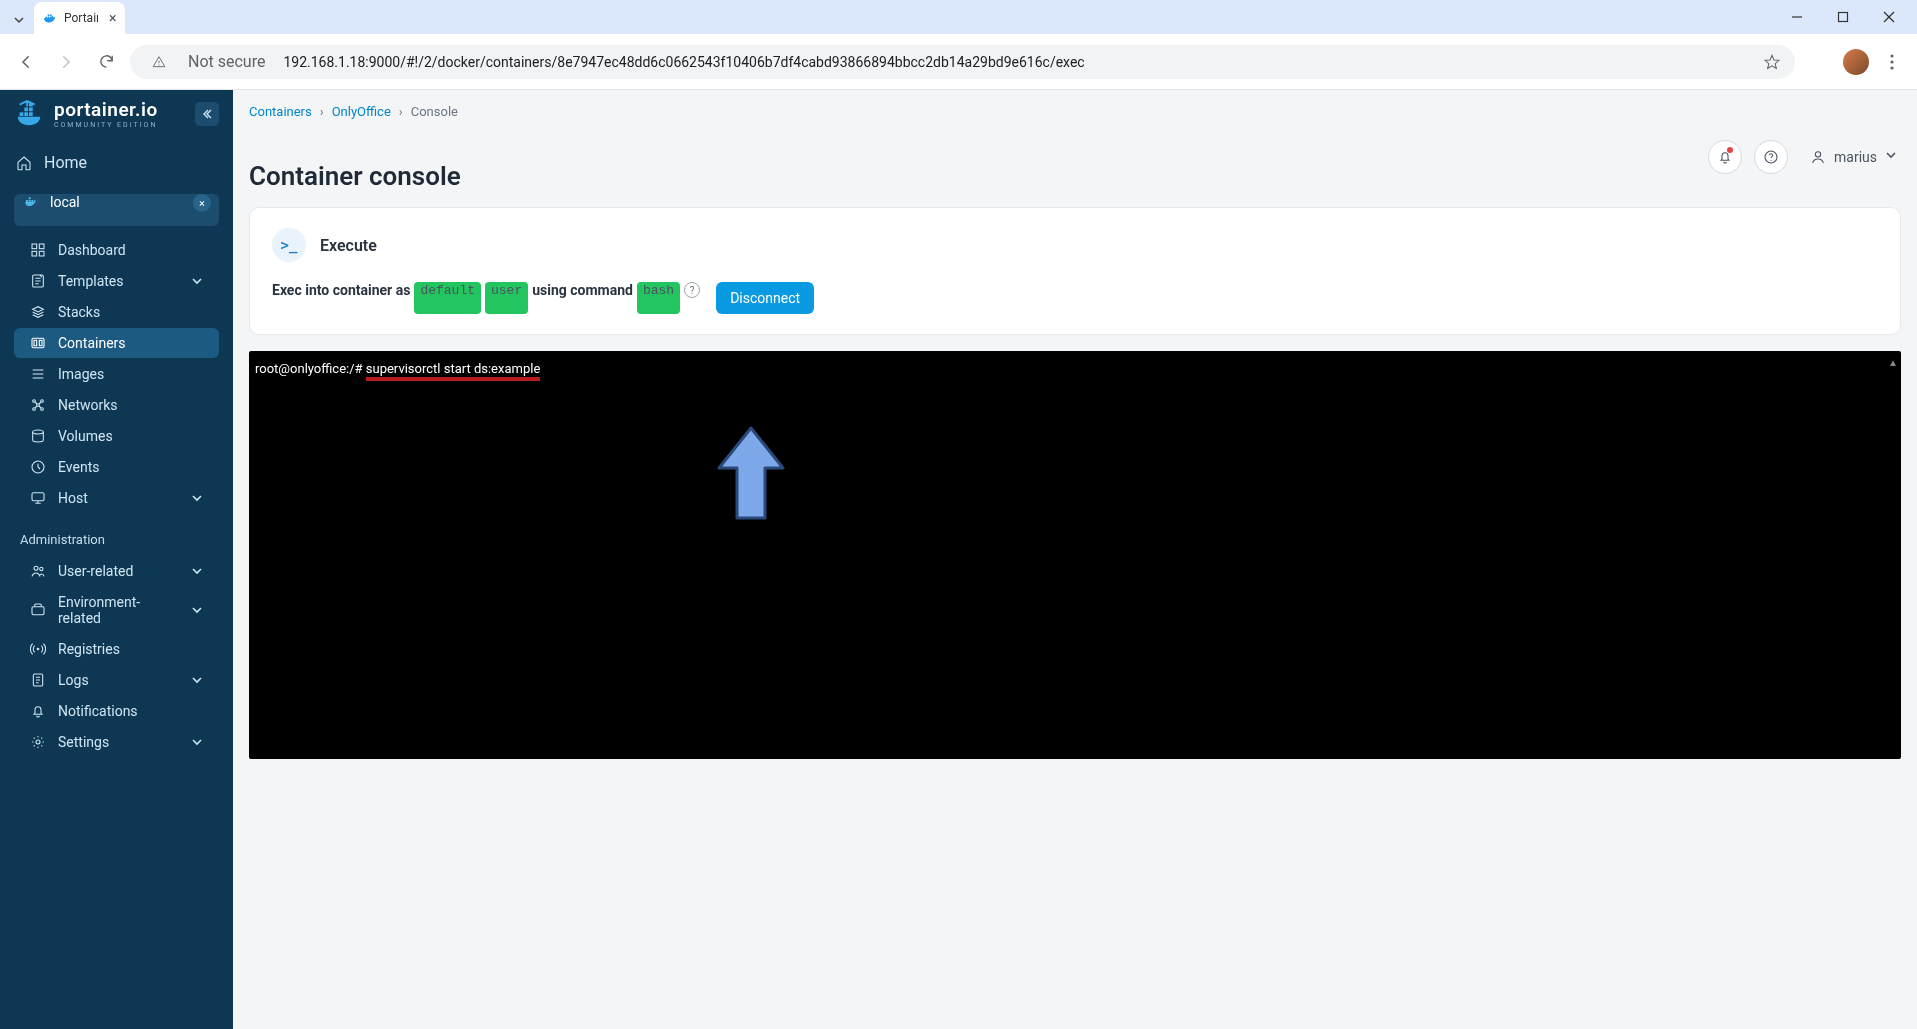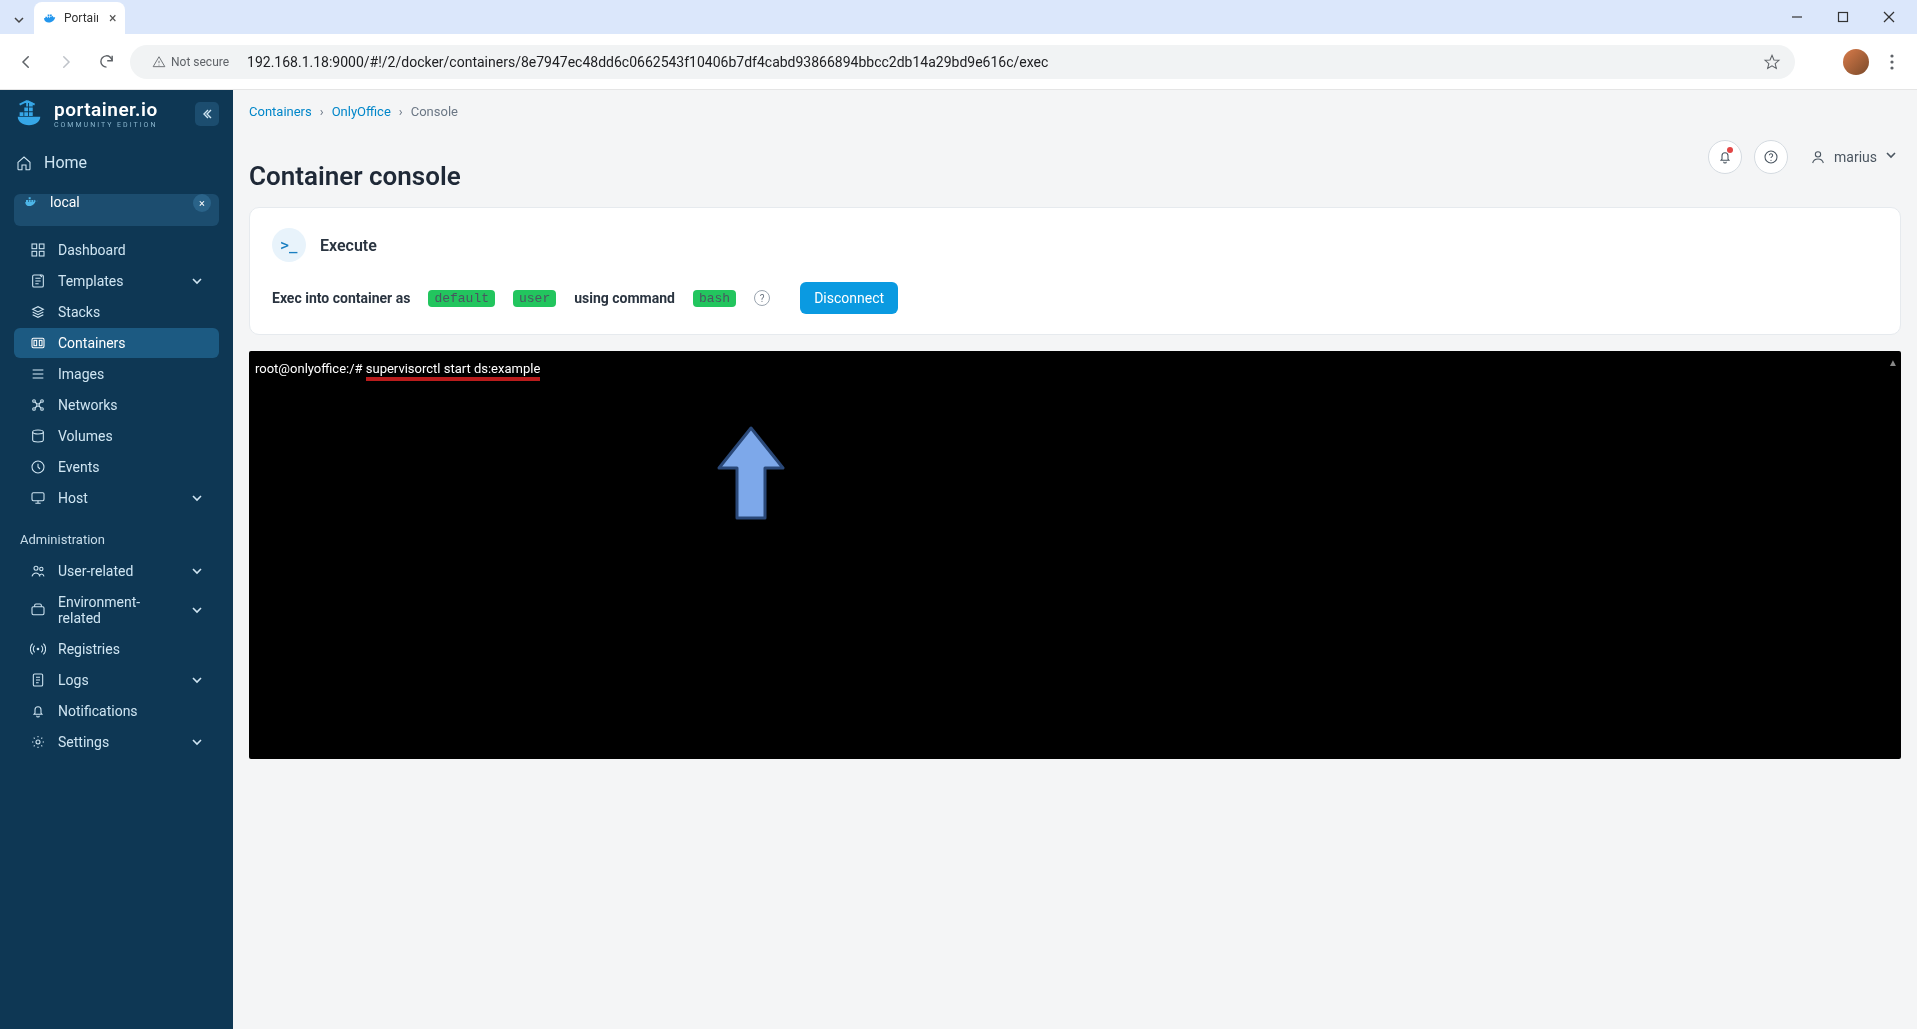--- a/index.html
+++ b/index.html
@@ -12,21 +12,21 @@
 .browser-tab { background: #fff; border-radius: 8px 8px 0 0; height: 32px; min-width: 72px; display: flex; align-items: center; padding: 0 8px; gap: 6px; font-size: 12px; color: #333; }
 .tab-favicon { width: 16px; height: 16px; display: inline-flex; align-items: center; justify-content: center; color: #2396ed; }
 .tab-close { margin-left: 4px; cursor: pointer; color: #555; font-size: 14px; }
 .window-controls { margin-left: auto; display: flex; gap: 18px; padding-right: 14px; align-items: center; height: 34px; }
 .win-btn { width: 28px; height: 28px; display: flex; align-items: center; justify-content: center; cursor: pointer; }
 
 .toolbar { height: 56px; background: #fff; display: flex; align-items: center; padding: 0 10px; gap: 8px; border-bottom: 1px solid #e5e5e5; }
 .nav-btn { width: 32px; height: 32px; display: flex; align-items: center; justify-content: center; border-radius: 50%; cursor: pointer; color: #5f6368; }
 .nav-btn.disabled { color: #bfc3c9; }
 .addr-bar { flex: 1; background: #f1f3f4; border-radius: 20px; height: 34px; display: flex; align-items: center; padding: 0 14px; gap: 10px; font-size: 14px; color: #4a4a4a; }
-.not-secure-badge { display: flex; align-items: center; gap: 5px; font-size: 12px; color: #5f6368; padding: 2px 8px; border-radius: 6px; text-align: right; }
+.not-secure-badge { display: flex; align-items: center; gap: 22px; font-size: 16px; color: #5f6368; padding: 2px 8px; border-radius: 6px; text-align: right; }
 .star-btn { margin-left: auto; cursor: pointer; color: #5f6368; }
 .profile-avatar { width: 26px; height: 26px; border-radius: 50%; background: linear-gradient(135deg,#d97b4a,#7a4a2a); margin-left: 40px; }
 .menu-dots { width: 30px; height: 30px; display: flex; align-items: center; justify-content: center; cursor: pointer; color: #5f6368; }
 
 
 .app { display: flex; height: calc(1029px - 90px); }
 
 .sidebar { width: 233px; background: #0e3754; color: #cfe5f2; display: flex; flex-direction: column; padding-top: 4px; }
 .logo-row { display: flex; align-items: center; padding: 4px 14px 14px 14px; gap: 10px; }
 .logo-icon { width: 30px; height: 30px; color: #36a7e8; }
@@ -54,21 +54,21 @@
 .page-title { font-size: 26px; font-weight: 600; color: #1f2937; margin-top: 38px; }
 .header-actions { margin-left: auto; display: flex; gap: 12px; align-items: center; }
 .icon-circle { width: 34px; height: 34px; border: 1px solid #d5dbe1; border-radius: 50%; display: flex; align-items: center; justify-content: center; cursor: pointer; color: #4a5560; background: #fff; position: relative; }
 .notif-dot { position: absolute; top: 6px; right: 8px; width: 6px; height: 6px; background: #e24545; border-radius: 50%; }
 .user-chip { display: flex; align-items: flex-start; gap: 8px; font-size: 14px; color: #4a5560; cursor: pointer; padding: 6px 4px 6px 10px; }
 
 .card { background: #fff; border-radius: 10px; margin: 0 16px 16px 16px; padding: 20px 22px; border: 1px solid #e6eaee; }
 .execute-row { display: flex; align-items: center; gap: 14px; margin-bottom: 20px; }
 .execute-icon { width: 34px; height: 34px; border-radius: 50%; background: #e8f3fb; display: flex; align-items: center; justify-content: center; color: #1a7fc1; font-family: monospace; font-weight: bold; font-size: 14px; }
 .execute-title { font-size: 16px; font-weight: 600; color: #2a3440; }
-.exec-desc { font-size: 14px; color: #2a3440; display: flex; align-items: center; gap: 18px; flex-wrap: wrap; }
+.exec-desc { font-size: 14px; color: #2a3440; display: flex; gap: 4px; flex-wrap: wrap; }
 .code-chip { background: #22c55e; border-radius: 4px; padding: 1px 6px; font-family: "Courier New", monospace; font-size: 13px; color: #4a5560; }
 .help-circle { width: 16px; height: 16px; border: 1px solid #9aa4af; border-radius: 50%; display: inline-flex; align-items: center; justify-content: center; font-size: 10px; color: #6a7480; }
 .disconnect-btn { background: #0a9ae1; color: #fff; border: none; border-radius: 6px; padding: 8px 14px; font-size: 14px; cursor: pointer; margin-left: 12px; }
 
 .terminal { background: #000; color: #fff; font-family: "Courier New", monospace; font-size: 13px; margin: 0 16px; height: 408px; padding: 10px 6px; position: relative; border-radius: 2px; }
 .terminal-line { white-space: pre; }
 .cmd-underline { border-bottom: 4px solid #b91c1c; padding-bottom: 1px; }
 .term-scrollbar { position: absolute; right: 2px; top: 4px; width: 12px; height: 14px; display: flex; align-items: center; justify-content: center; color: #888; font-size: 10px; }
 
 .big-arrow { position: absolute; left: 478px; top: 332px; pointer-events: none; }

